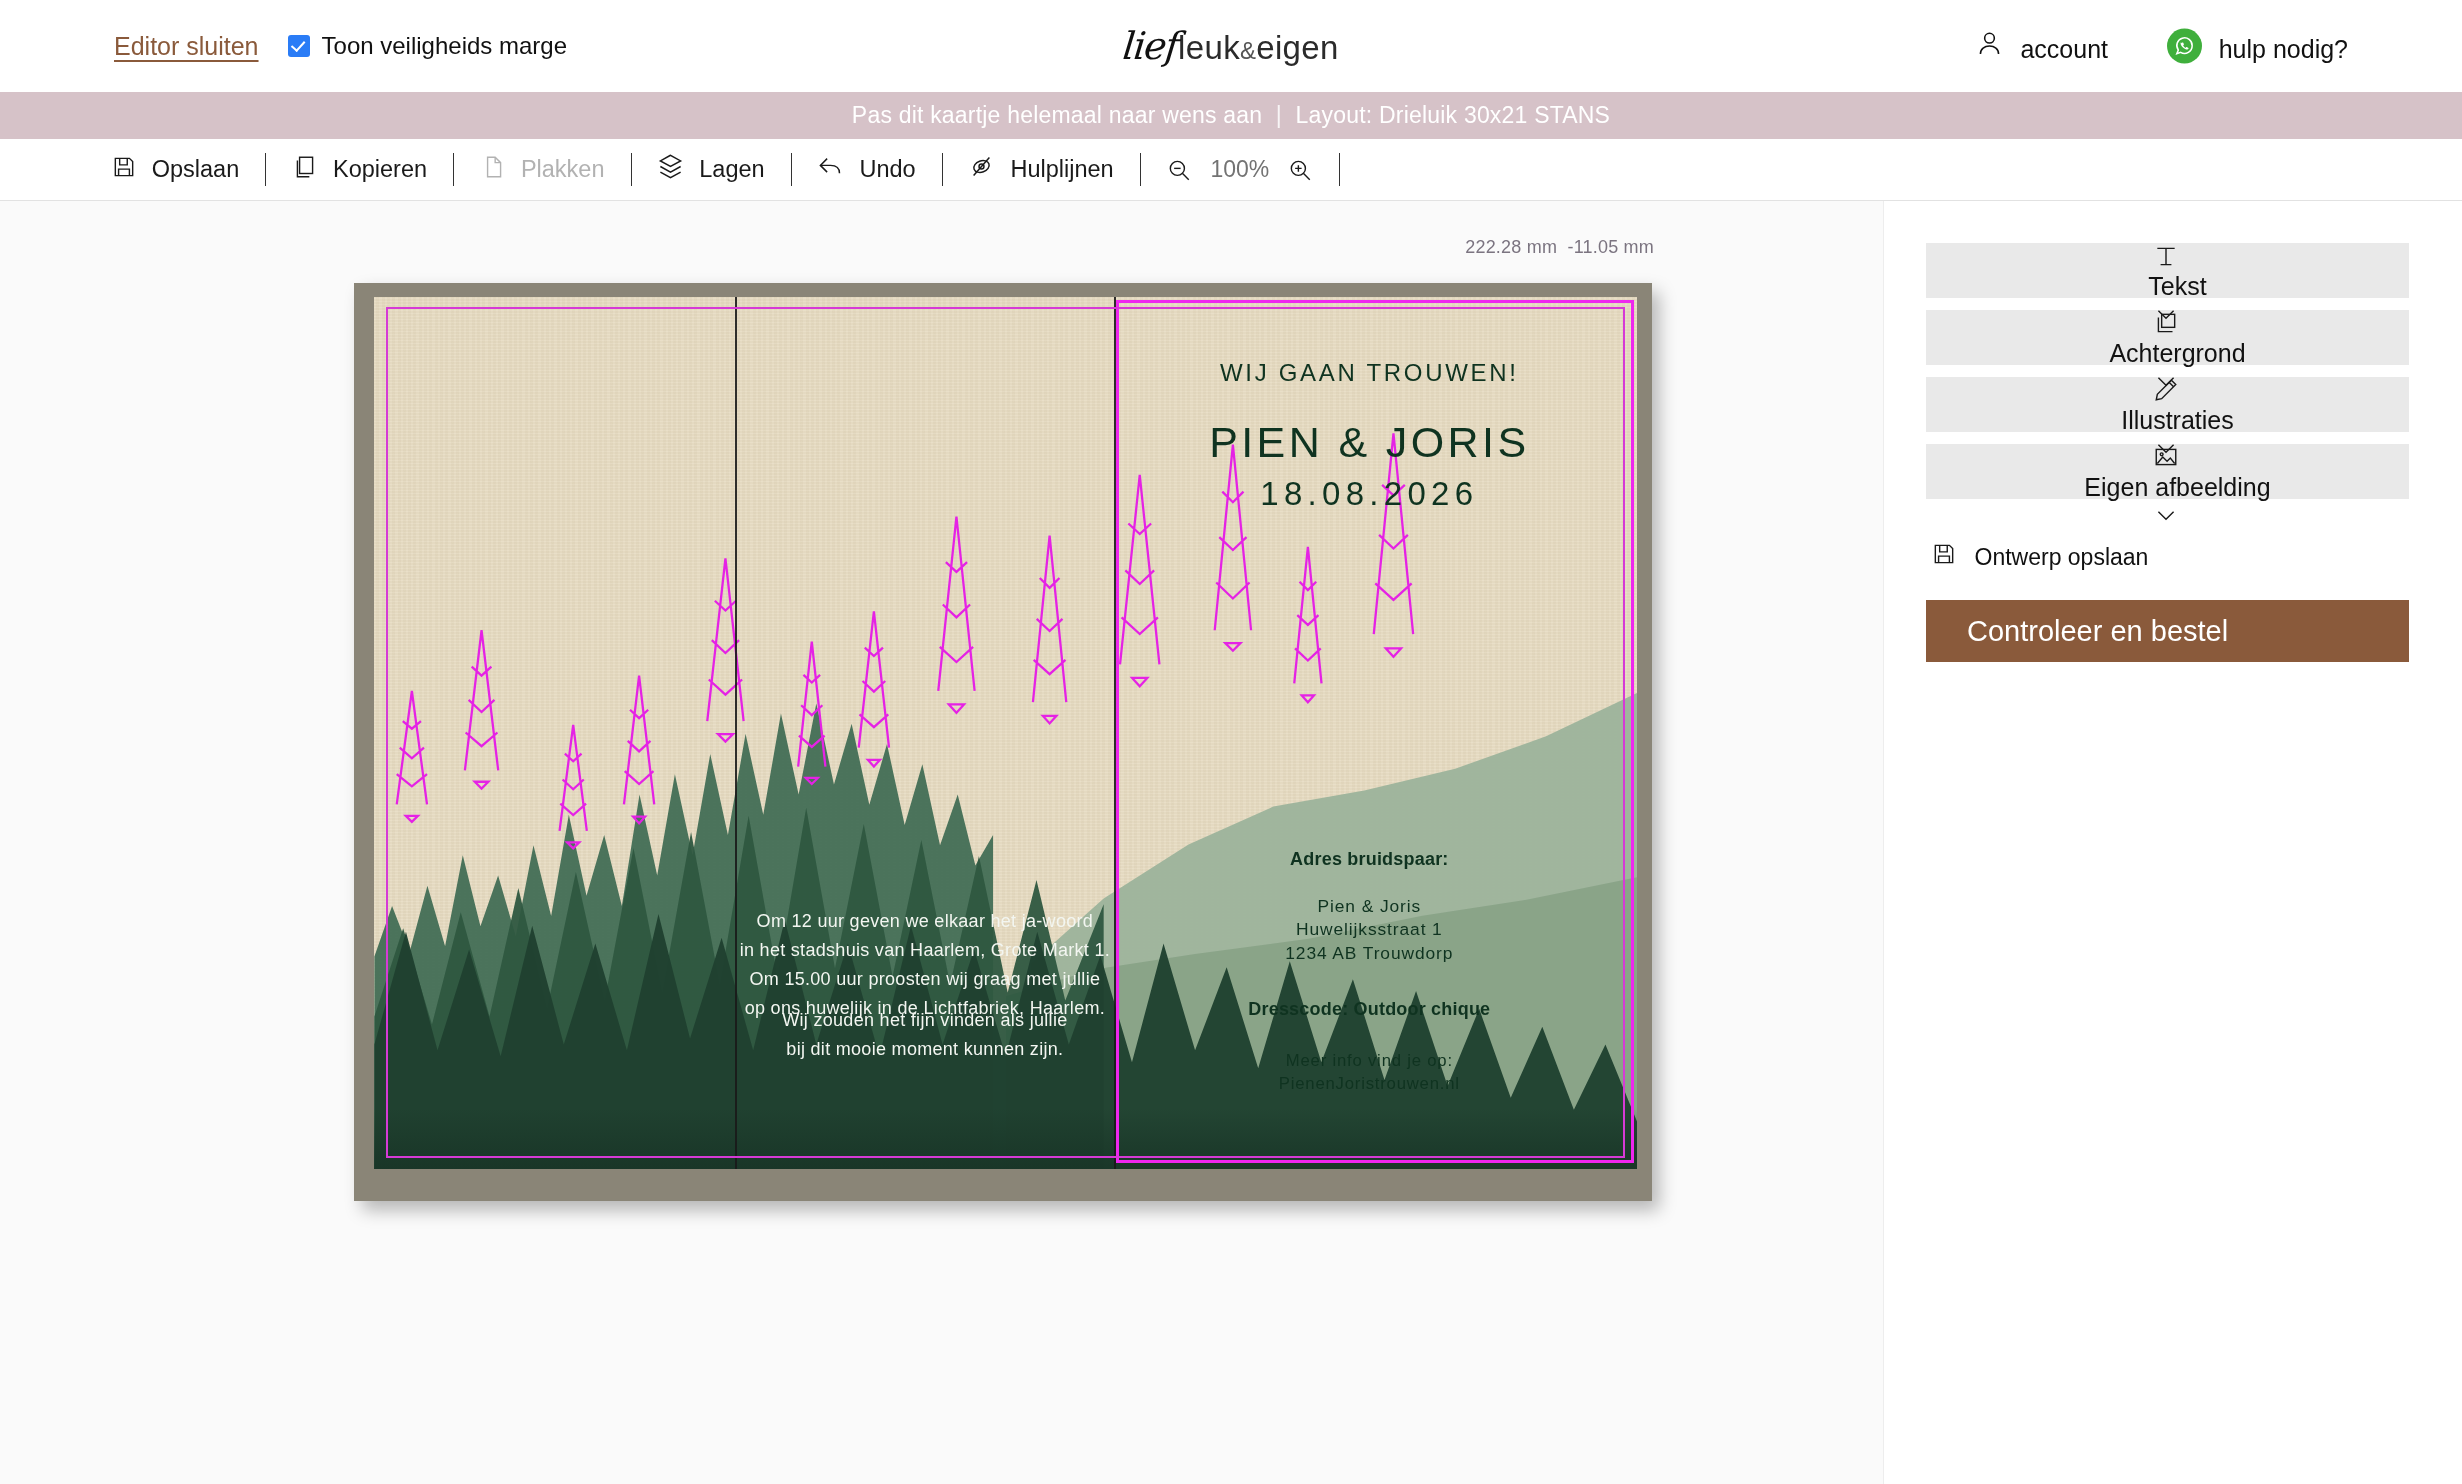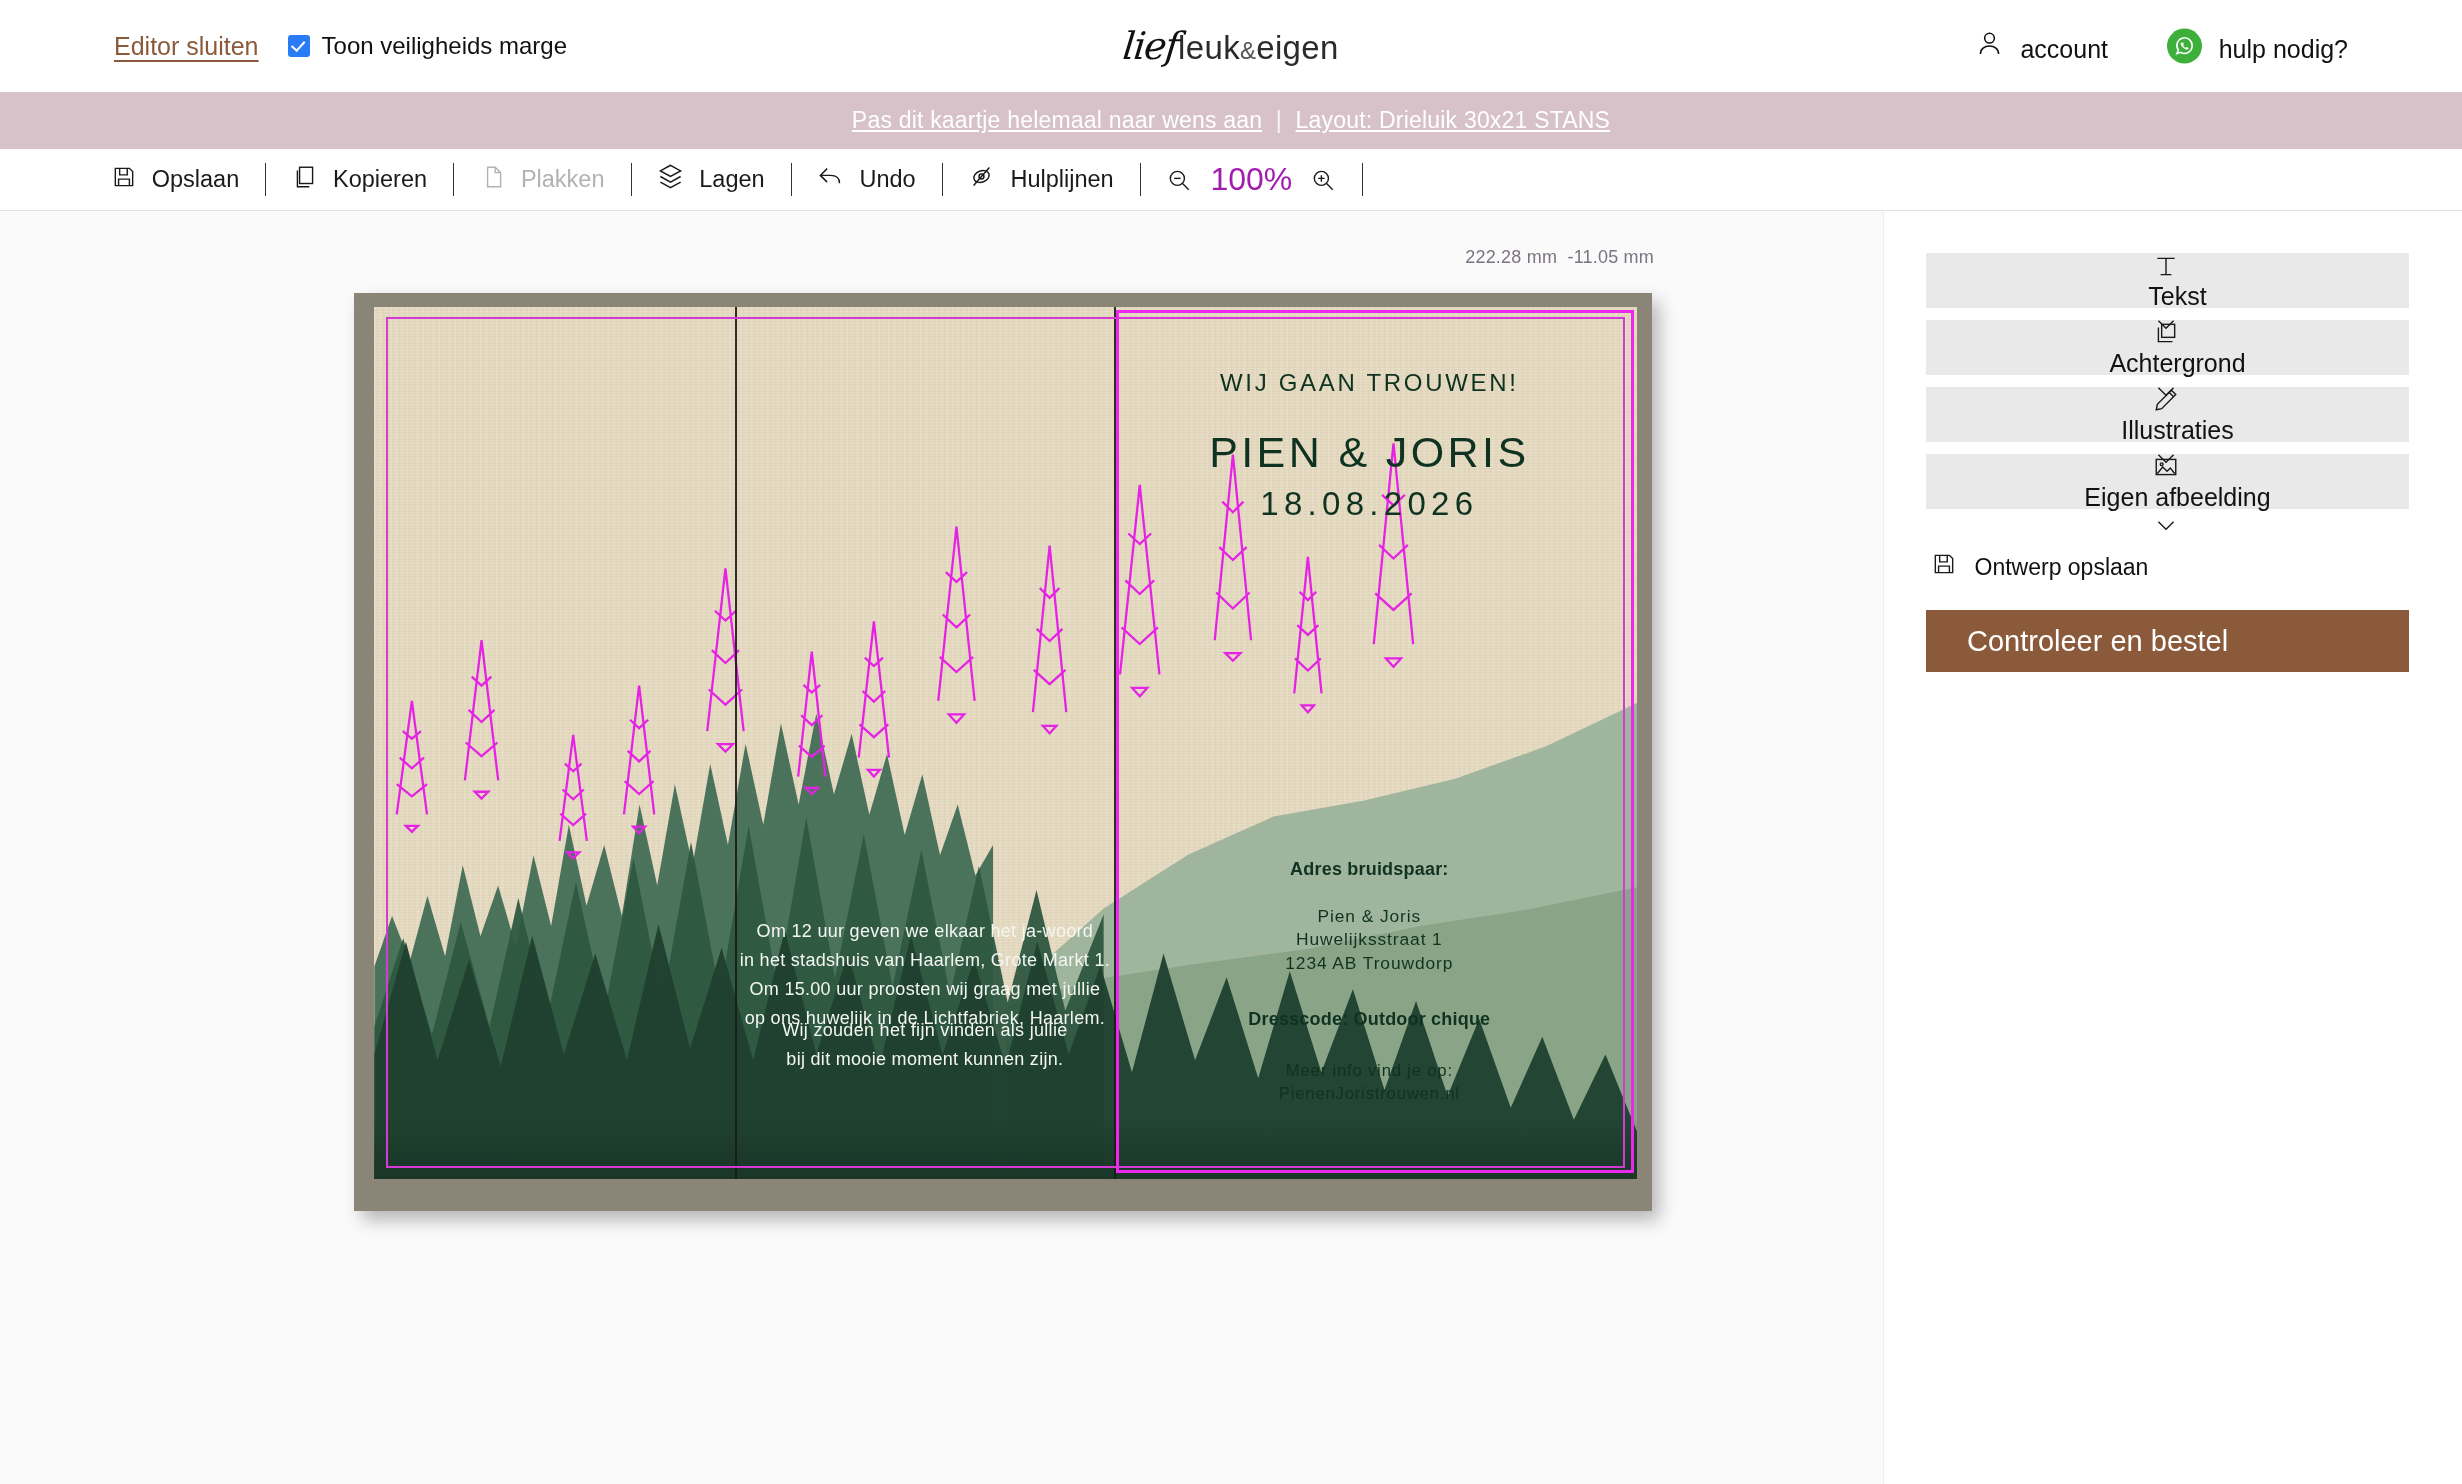--- a/index.html
+++ b/index.html
@@ -73,44 +73,44 @@
   .hdr-item { display: flex; align-items: flex-end; gap: 16.7px; cursor: pointer; }
   .hdr-item span { font-size: 25px; color: #111; white-space: nowrap; }
   .wa-icon {
     width: 35px; height: 35px; border-radius: 50%;
     background: #3faf3c; display: flex; align-items: center;
     justify-content: center; flex: none;
   }
 
   
   .banner {
-    height: 57px; background: #d6c2c8;
+    height: 47px; background: #d6c2c8;
     display: flex; align-items: center; justify-content: center;
-    color: #ffffff; font-size: 23px; letter-spacing: 0.2px; text-decoration: underline;
+    color: #ffffff; font-size: 23px; letter-spacing: 0.2px;
   }
   .banner .sep { margin: 0 13.6px; opacity: .85; }
 
   
   .toolbar {
     height: 62px; background: #ffffff;
     display: flex; align-items: center;
     padding-left: 91px;
     border-bottom: 0.8px solid #e2e2e2;
   }
   .tb-item {
     display: flex; align-items: center; gap: 15px;
     padding: 0 26px; cursor: pointer; height: 100%;
   }
   .tb-item.first { padding-left: 19.7px; }
   .tb-item span { font-size: 23.5px; color: #1a1a1a; white-space: nowrap; }
   .tb-item.disabled span { color: #b2b2b2; }
   .tb-item.disabled { cursor: default; }
   .tb-div { width: 0.8px; height: 33px; background: #333; flex: none; }
   .tb-zoom { display: flex; align-items: center; gap: 18px; padding: 0 26px; }
-  .tb-zoom span { font-size: 32px; color: #a21caf; }
+  .tb-zoom span { font-size: 23px; color: #737373; }
   .zbtn { cursor: pointer; display: flex; }
 
   
   .main {
     display: flex;
     height: calc(1484px - 92px - 44px - 62px);
   }
 
   
   .canvas-col {

